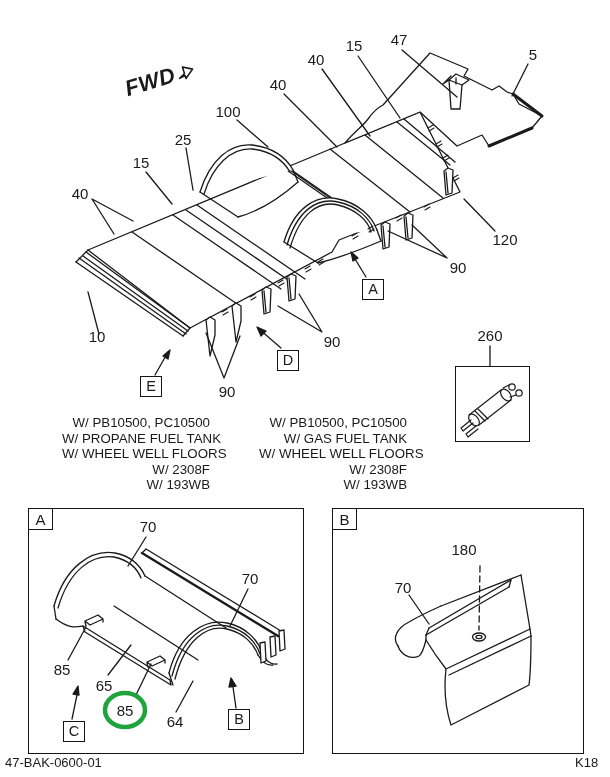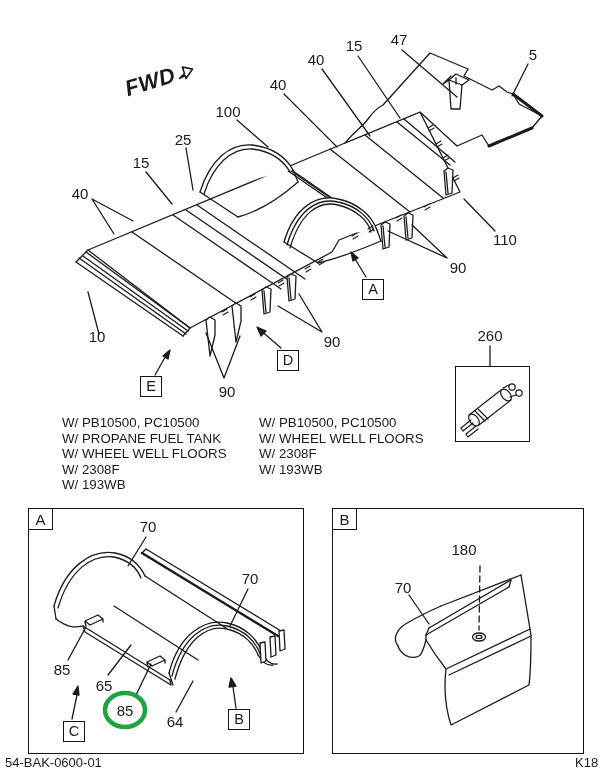--- a/index.html
+++ b/index.html
@@ -13,21 +13,21 @@
   .vbox{
     position:absolute;width:20px;height:19px;border:1.7px solid #141414;background:#fff;
     display:flex;align-items:center;justify-content:center;font-size:14.5px;line-height:1;
   }
   .dbox{position:absolute;border:1.7px solid #141414;background:#fff;}
   .corner{
     position:absolute;top:0;left:0;width:23px;height:20px;background:#fff;
     border-right:1.7px solid #141414;border-bottom:1.7px solid #141414;
     display:flex;align-items:center;justify-content:center;font-size:15px;z-index:3;
   }
-  .notes{position:absolute;text-align:left;font-size:13.3px;line-height:15.6px;white-space:nowrap;}
+  .notes{position:absolute;text-align:right;font-size:13.3px;line-height:15.6px;white-space:nowrap;}
   .footer-text{position:absolute;font-size:13px;}
   .fwd{
     position:absolute;left:124px;top:66px;transform:rotate(-17deg);
     display:flex;align-items:center;font-style:italic;font-weight:800;font-size:22px;letter-spacing:.5px;
   }
   .fwd svg{position:static;margin-left:1px;}
   .inset-160{position:absolute;left:455px;top:366px;width:73px;height:74px;border:1.6px solid #141414;background:#fff;}
   .detail-svg{position:absolute;left:0;top:0;}
   .hl-ellipse{stroke:var(--highlight,#1fa33c);}
 </style>
@@ -157,21 +157,21 @@
 
   <span class="co" style="left:80px;top:193px">40</span>
   <span class="co" style="left:141px;top:162px">15</span>
   <span class="co" style="left:183px;top:139px">25</span>
   <span class="co" style="left:228px;top:111px">100</span>
   <span class="co" style="left:278px;top:84px">40</span>
   <span class="co" style="left:316px;top:59px">40</span>
   <span class="co" style="left:354px;top:45px">15</span>
   <span class="co" style="left:399px;top:39px">47</span>
   <span class="co" style="left:533px;top:54px">5</span>
-  <span class="co" style="left:505px;top:239px">110</span>
+  <span class="co" style="left:505px;top:239px">120</span>
   <span class="co" style="left:458px;top:267px">90</span>
   <span class="co" style="left:332px;top:341px">90</span>
   <span class="co" style="left:227px;top:391px">90</span>
   <span class="co" style="left:97px;top:336px">10</span>
   <span class="co" style="left:490px;top:335px">260</span>
 
   <div class="vbox" style="left:362px;top:279px">A</div>
   <div class="vbox" style="left:277px;top:350px">D</div>
   <div class="vbox" style="left:140px;top:376px">E</div>
 
@@ -194,20 +194,21 @@
 
   <div class="notes" style="left:62px;top:415px;width:148px">
     <div>W/ PB10500, PC10500</div>
     <div>W/ PROPANE FUEL TANK</div>
     <div>W/ WHEEL WELL FLOORS</div>
     <div>W/ 2308F</div>
     <div>W/ 193WB</div>
   </div>
   <div class="notes" style="left:259px;top:415px;width:148px">
     <div>W/ PB10500, PC10500</div>
+    <div>W/ GAS FUEL TANK</div>
     <div>W/ WHEEL WELL FLOORS</div>
     <div>W/ 2308F</div>
     <div>W/ 193WB</div>
   </div>
 
   <div class="dbox" style="left:28px;top:508px;width:274px;height:244px">
     <div class="corner">A</div>
     <svg class="detail-svg" width="271" height="241" viewBox="0 0 271 241">
       <g stroke="#1a1a1a" stroke-width="1.3" fill="none" stroke-linejoin="round" stroke-linecap="round">
 
@@ -285,16 +286,16 @@
         <ellipse cx="146" cy="128" rx="3" ry="1.6"></ellipse>
         <path stroke-dasharray="6,4" d="M147,57 L146,121"></path>
 
         <path d="M76,86 L96,115"></path>
       </g>
     </svg>
     <span class="co" style="left:131px;top:40px">180</span>
     <span class="co" style="left:70px;top:78px">70</span>
   </div>
 
-  <span class="footer-text" style="left:5px;top:755px">54-BAK-0600-01</span>
+  <span class="footer-text" style="left:5px;top:755px">47-BAK-0600-01</span>
   <span class="footer-text" style="left:575px;top:755px">K18</span>
 
 </div>
 
 </body></html>

